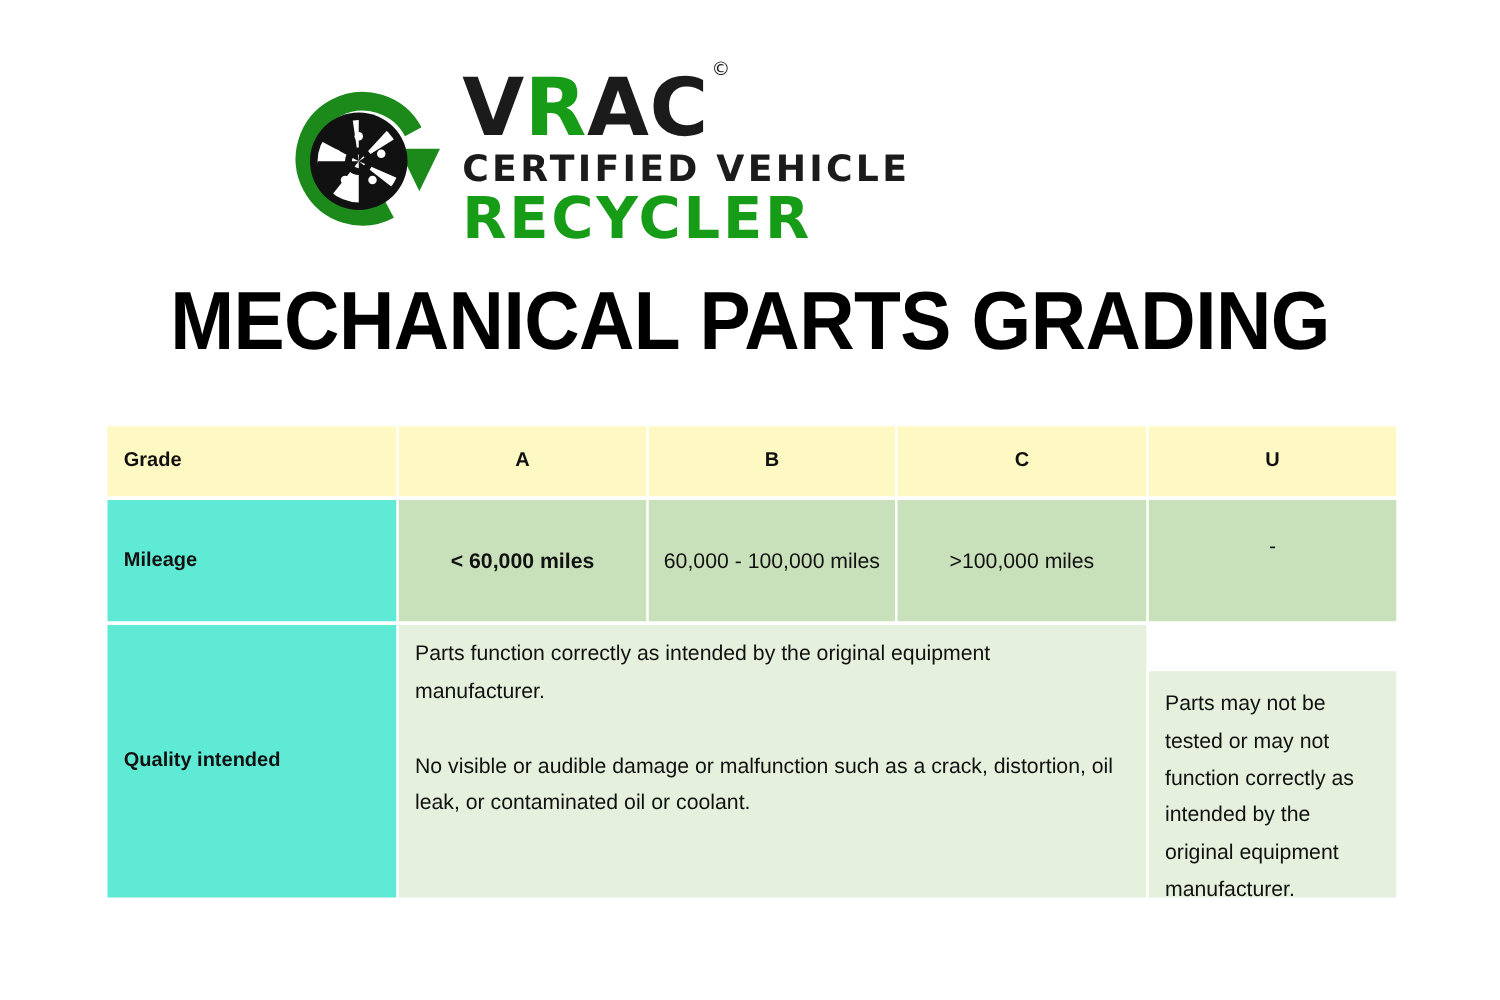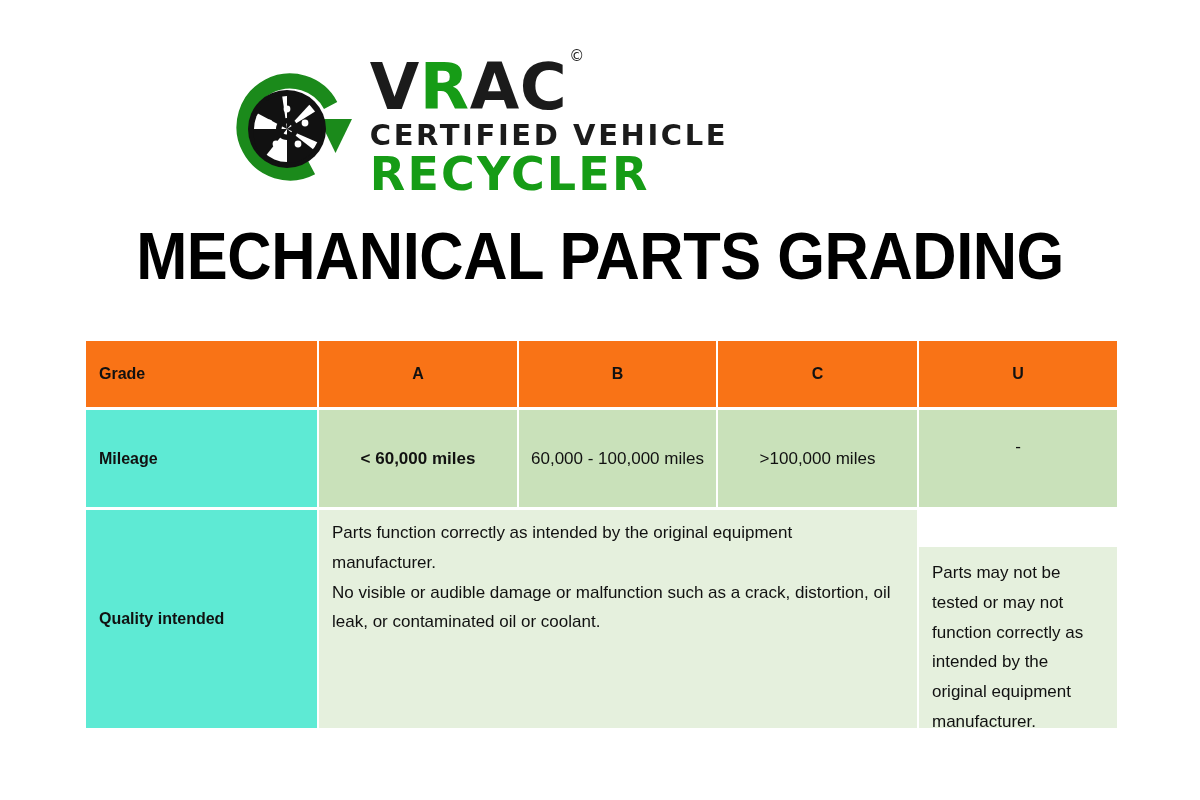--- a/index.html
+++ b/index.html
@@ -121,22 +121,22 @@
 
   
   .c-label { flex: 0 0 231px; }
   .c-a     { flex: 0 0 198px; font-weight: bold; }
   .c-b     { flex: 0 0 197px; }
   .c-c     { flex: 0 0 199px; }
   .c-u     { flex: 0 0 198px; }
   .c-abc   { flex: 0 0 598px; }
 
   .hdr {
-    background: #f97316;
-    height: 66px;
+    background: #fef9c3;
+    height: 56px;
     display: flex;
     align-items: center;
     font-weight: bold;
     font-size: 16px;
     color: #111111;
   }
   .hdr.left   { justify-content: flex-start; padding-left: 13px; }
   .hdr.center { justify-content: center; }
 
   .row-mileage { height: 97px; }
@@ -170,21 +170,21 @@
 
   .quality-cell {
     background: #e5f0dd;
     font-size: 17px;
     color: #111111;
     line-height: 1.75;
     padding: 8px 24px 0 13px;
     box-sizing: border-box;
   }
   .quality-cell p { margin: 0; }
-  .quality-cell p.spaced { }
+  .quality-cell p.spaced { margin-top: 30px; }
   .quality-cell.narrow {
     padding: 11px 16px 0 13px;
     margin-top: 37px;
   }
 </style>
 </head>
 <body>
 
 <div id="logo-block">
   <div id="logo-inner">

